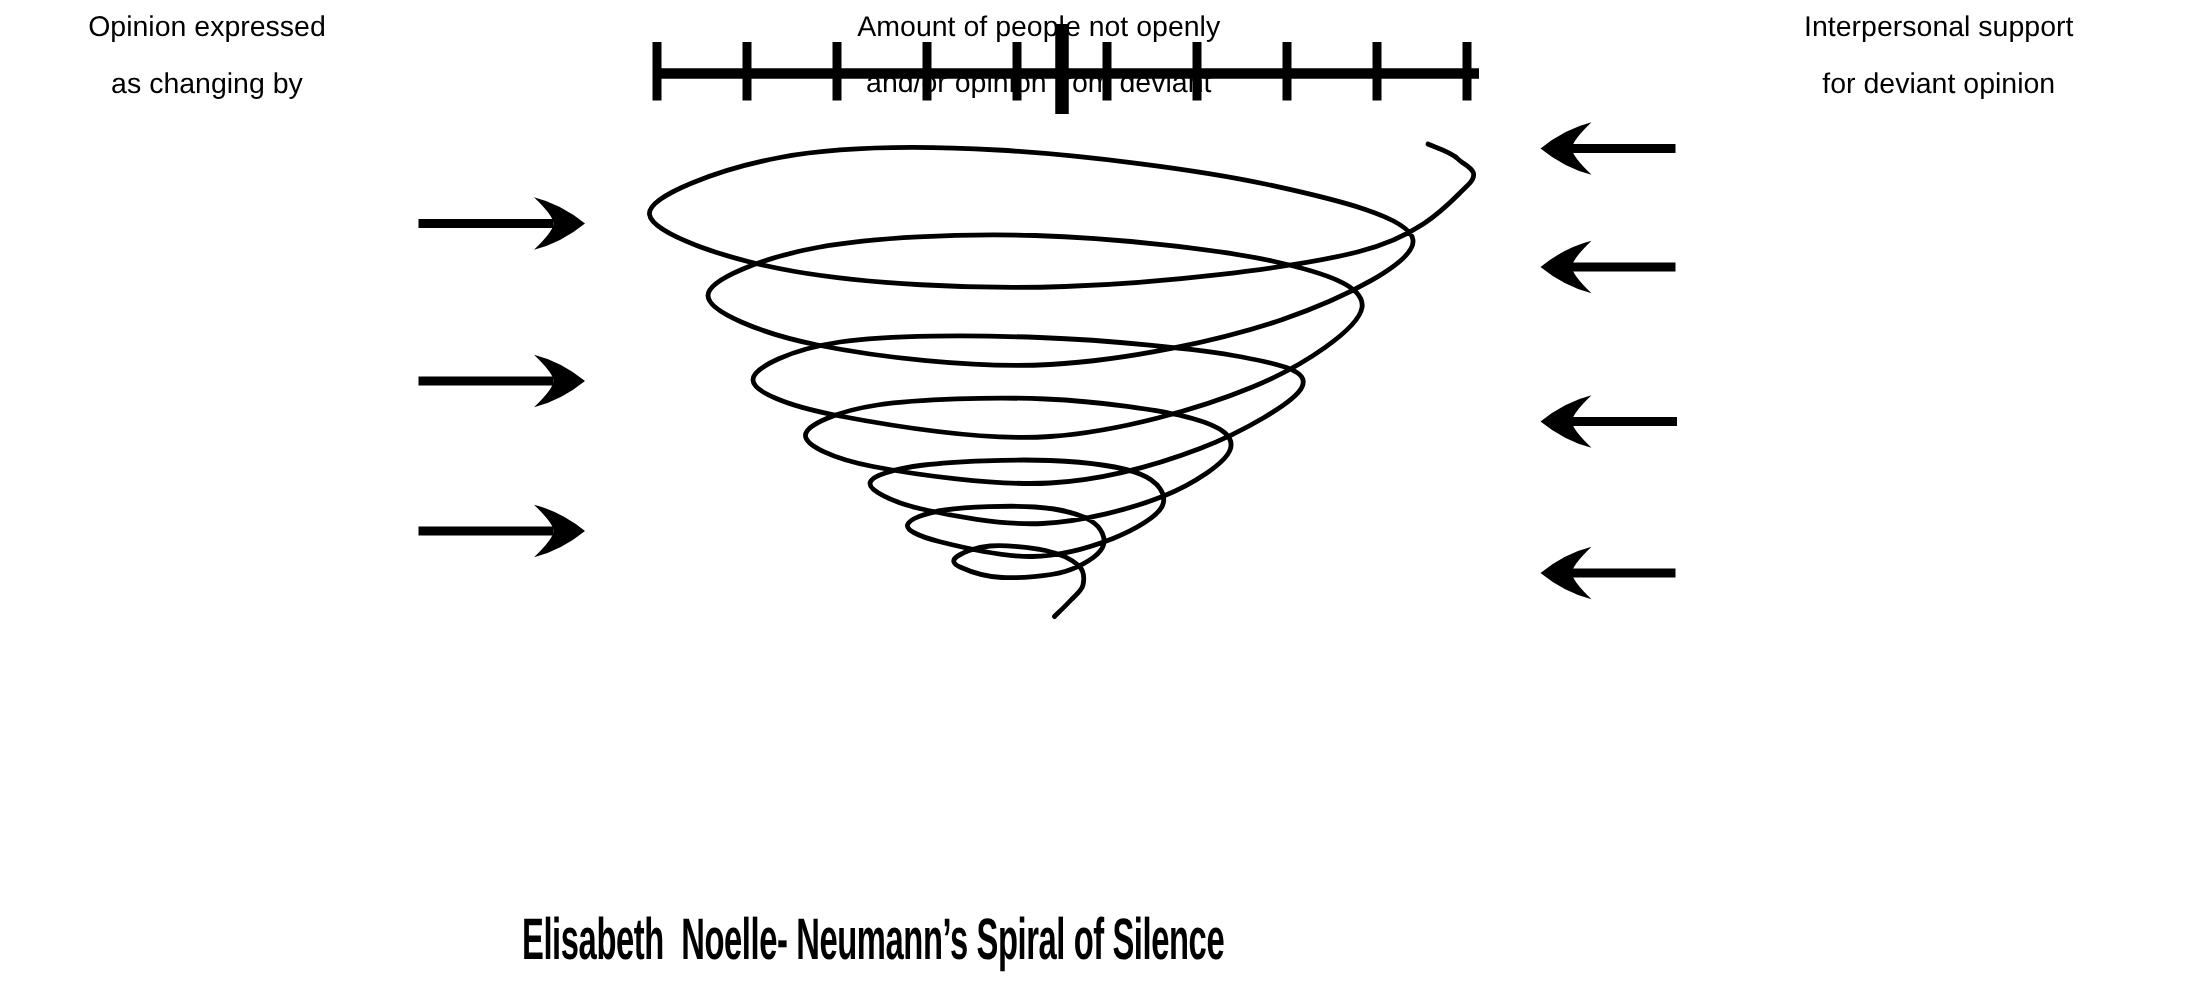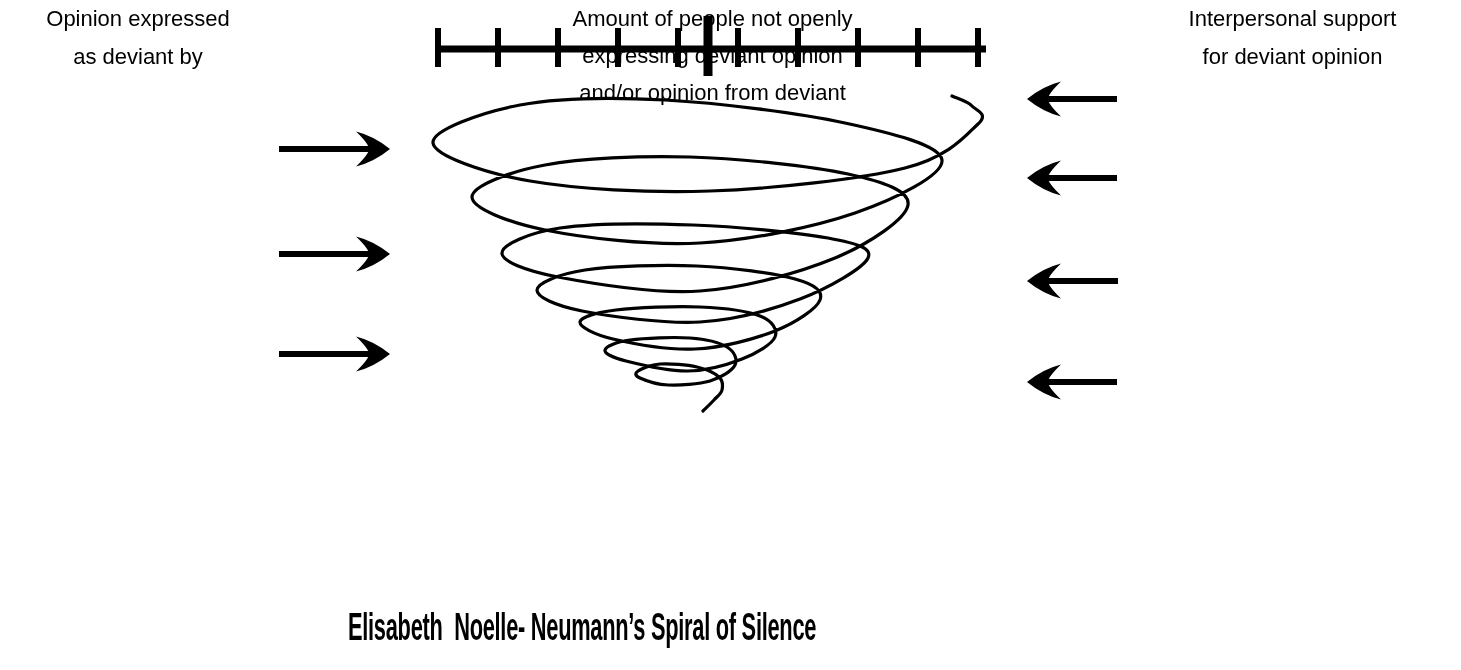--- a/index.html
+++ b/index.html
@@ -7,28 +7,28 @@
     position:relative;
     width:1461px;height:670px;
     background:#fff;
     overflow:hidden;
     font-family:"Liberation Sans",sans-serif;
     color:#000;
   }
   #art{position:absolute;left:0;top:0;}
   .label{
     position:absolute;
-    font-size:22px;
+    font-size:19px;
     line-height:38px;
     text-align:center;
     color:#000;
   }
   #left-label{left:0;top:197;width:276px;}
   #right-label{left:1102px;top:219;width:381px;}
-  #center-label{left:512px;top:430;width:401px;line-height:37px;}
+  #center-label{left:492px;top:430;width:401px;line-height:37px;}
   #title{
     position:absolute;
     left:348px;top:607px;
     font-size:39px;
     font-weight:bold;
     line-height:39px;
     white-space:pre;
     letter-spacing:-0.5px;
     transform:scaleX(0.56);
     transform-origin:0 0;
@@ -93,28 +93,27 @@
       </g>
       <g>
         <line x1="1048" y1="382" x2="1117" y2="382" stroke-width="6"></line>
         <use href="#arrowhead" transform="translate(1027,382) rotate(180)" stroke="none"></use>
       </g>
     </g>
   </svg>
 
   <div id="left-label" class="label">
     <div>Opinion expressed</div>
-    <div>as deviant by</div>
+    <div>as changing by</div>
   </div>
 
   <div id="right-label" class="label">
     <div>Interpersonal support</div>
     <div>for deviant opinion</div>
   </div>
 
   <div id="center-label" class="label">
     <div>Amount of people not openly</div>
-    <div>expressing deviant opinion</div>
     <div>and/or opinion from deviant</div>
   </div>
 
   <div id="title">Elisabeth  Noelle- Neumann’s Spiral of Silence</div>
 </div>
 
 </body></html>

